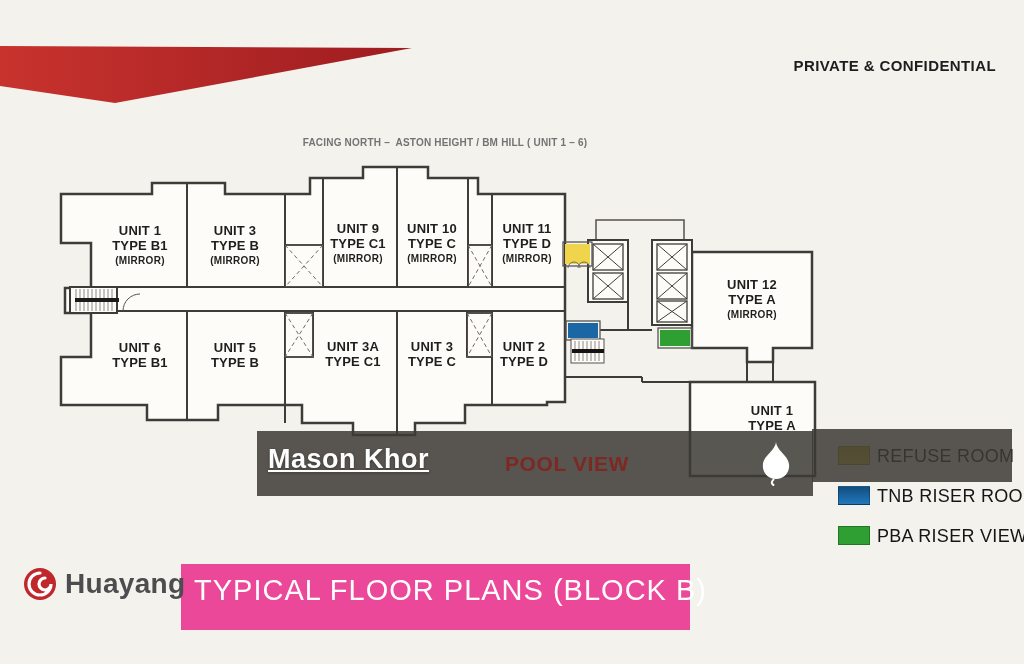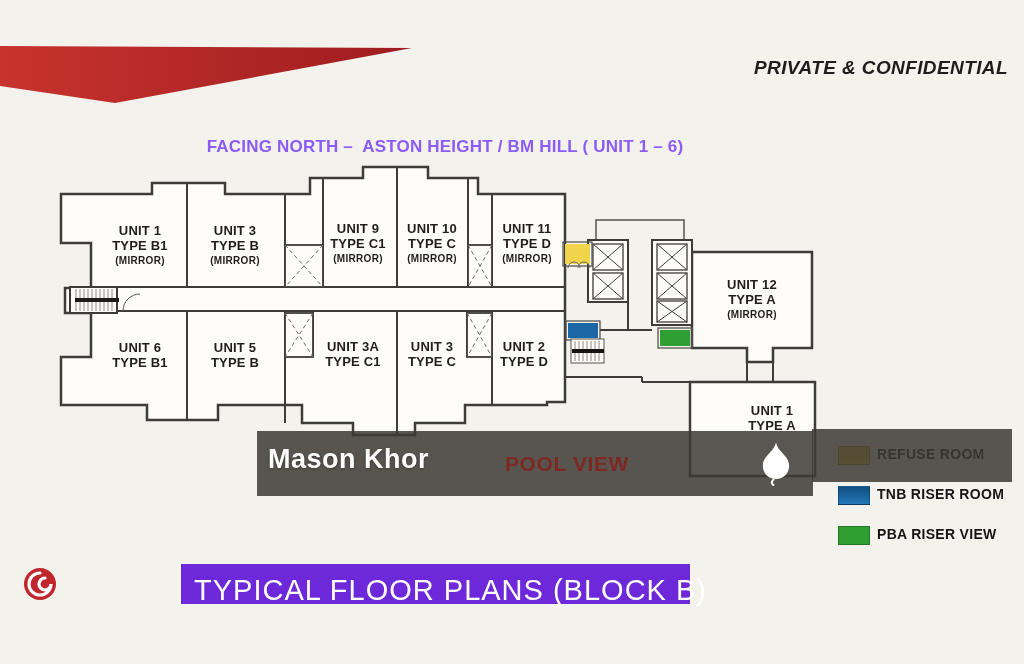--- a/index.html
+++ b/index.html
@@ -8,55 +8,56 @@
     background:#f4f2ed;
     font-family:"Liberation Sans", sans-serif;
   }
   .abs{position:absolute;}
   
   .ribbon-text{
     position:absolute;left:57px;top:61px;
     color:#fff;font-size:11.5px;font-weight:bold;letter-spacing:1.6px;
   }
   .confidential{
-    position:absolute;right:16px;top:57px;
-    font-style:italic;font-weight:600;font-size:19px;color:#1d1d1d;letter-spacing:.4px;
+    position:absolute;right:28px;top:57px;
+    font-weight:600;font-size:15px;color:#1d1d1d;letter-spacing:.4px;
   }
   .plan-heading{
     position:absolute;left:165px;top:137px;width:560px;text-align:center;
-    color:#8b5cf6;font-weight:bold;font-size:17px;letter-spacing:.2px;white-space:pre;
+    color:#737373;font-weight:bold;font-size:10px;letter-spacing:.2px;white-space:pre;
   }
   
   .ulabel{position:absolute;width:96px;text-align:center;color:#201e1c;z-index:2;}
   .uname,.utype{font-size:13px;font-weight:bold;line-height:1.14;letter-spacing:.2px;}
   .umirror{font-size:10px;font-weight:bold;letter-spacing:.3px;margin-top:1px;}
   
   .legend-row{position:absolute;z-index:2;}
   .legend-swatch{position:absolute;width:30px;height:17px;border:1px solid rgba(0,0,0,.25);}
-  .legend-label{position:absolute;left:39px;top:0px;font-size:14px;font-weight:bold;color:#151515;letter-spacing:.3px;white-space:nowrap;}
+  .legend-label{position:absolute;left:39px;top:0px;font-size:18px;font-weight:normal;color:#151515;letter-spacing:.3px;white-space:nowrap;}
   
   .wm-bar1{position:absolute;left:257px;top:431px;width:556px;height:65px;background:rgba(60,58,52,0.85);z-index:3;}
   .wm-bar2{position:absolute;left:812px;top:429px;width:200px;height:53px;background:rgba(60,58,52,0.85);z-index:3;}
   .pool-view{
     position:absolute;left:505px;top:452px;z-index:4;
     color:#7d2823;font-weight:bold;font-size:21px;letter-spacing:.6px;
   }
   .mason{
     position:absolute;left:268px;top:444px;z-index:5;
     color:#fdfdfd;font-weight:bold;font-size:27px;letter-spacing:.5px;
     text-shadow:0 1px 3px rgba(0,0,0,.35);
+    text-decoration:underline;
   }
   .genie-wrap{position:absolute;left:760px;top:440px;z-index:5;display:flex;align-items:center;}
   .genie-text{color:#fff;font-weight:bold;font-size:27px;letter-spacing:.3px;margin-left:8px;
     text-shadow:0 1px 2px rgba(0,0,0,.3);}
   
   .brand-wrap{position:absolute;left:22px;top:566px;display:flex;align-items:center;z-index:2;}
   .brand-name{color:#4d4d4f;font-weight:bold;font-size:28px;letter-spacing:.3px;margin-left:7px;}
   .title-bar{
-    position:absolute;left:181px;top:564px;width:509px;height:40px;background:#6d28d9;z-index:1;
+    position:absolute;left:181px;top:564px;width:509px;height:66px;background:#ec4899;z-index:1;
   }
   .title-bar-text{
     color:#fff;font-weight:300;font-size:29px;letter-spacing:1px;line-height:53px;padding-left:13px;
     white-space:nowrap;
   }
 </style>
 </head>
 <body>
 
 <svg class="abs" style="left:0;top:0;z-index:1" width="430" height="115" viewBox="0 0 430 115">
@@ -250,17 +251,18 @@
     <path d="M17,1 C17,11 3,16 3,27 C3,35 9,41 17,41 C25,41 31,35 31,27 C31,16 17,11 17,1 Z" fill="#fff"></path>
     <path d="M15,41 Q10,45 15,48" stroke="#fff" stroke-width="2.2" fill="none"></path>
   </svg>
 </div>
 
 <div class="brand-wrap">
   <svg width="36" height="36" viewBox="0 0 36 36">
     <circle cx="18" cy="18" r="16" fill="#c0272d"></circle>
     <path d="M18,7 a11,11 0 1 0 11,11 a6,6 0 1 1 -6,-6" stroke="#fff" stroke-width="3.2" fill="none" stroke-linecap="round"></path>
   </svg>
+  <div class="brand-name">Huayang</div>
 </div>
 
 <div class="title-bar">
   <div class="title-bar-text">TYPICAL FLOOR PLANS (BLOCK B)</div>
 </div>
 
 </body></html>

